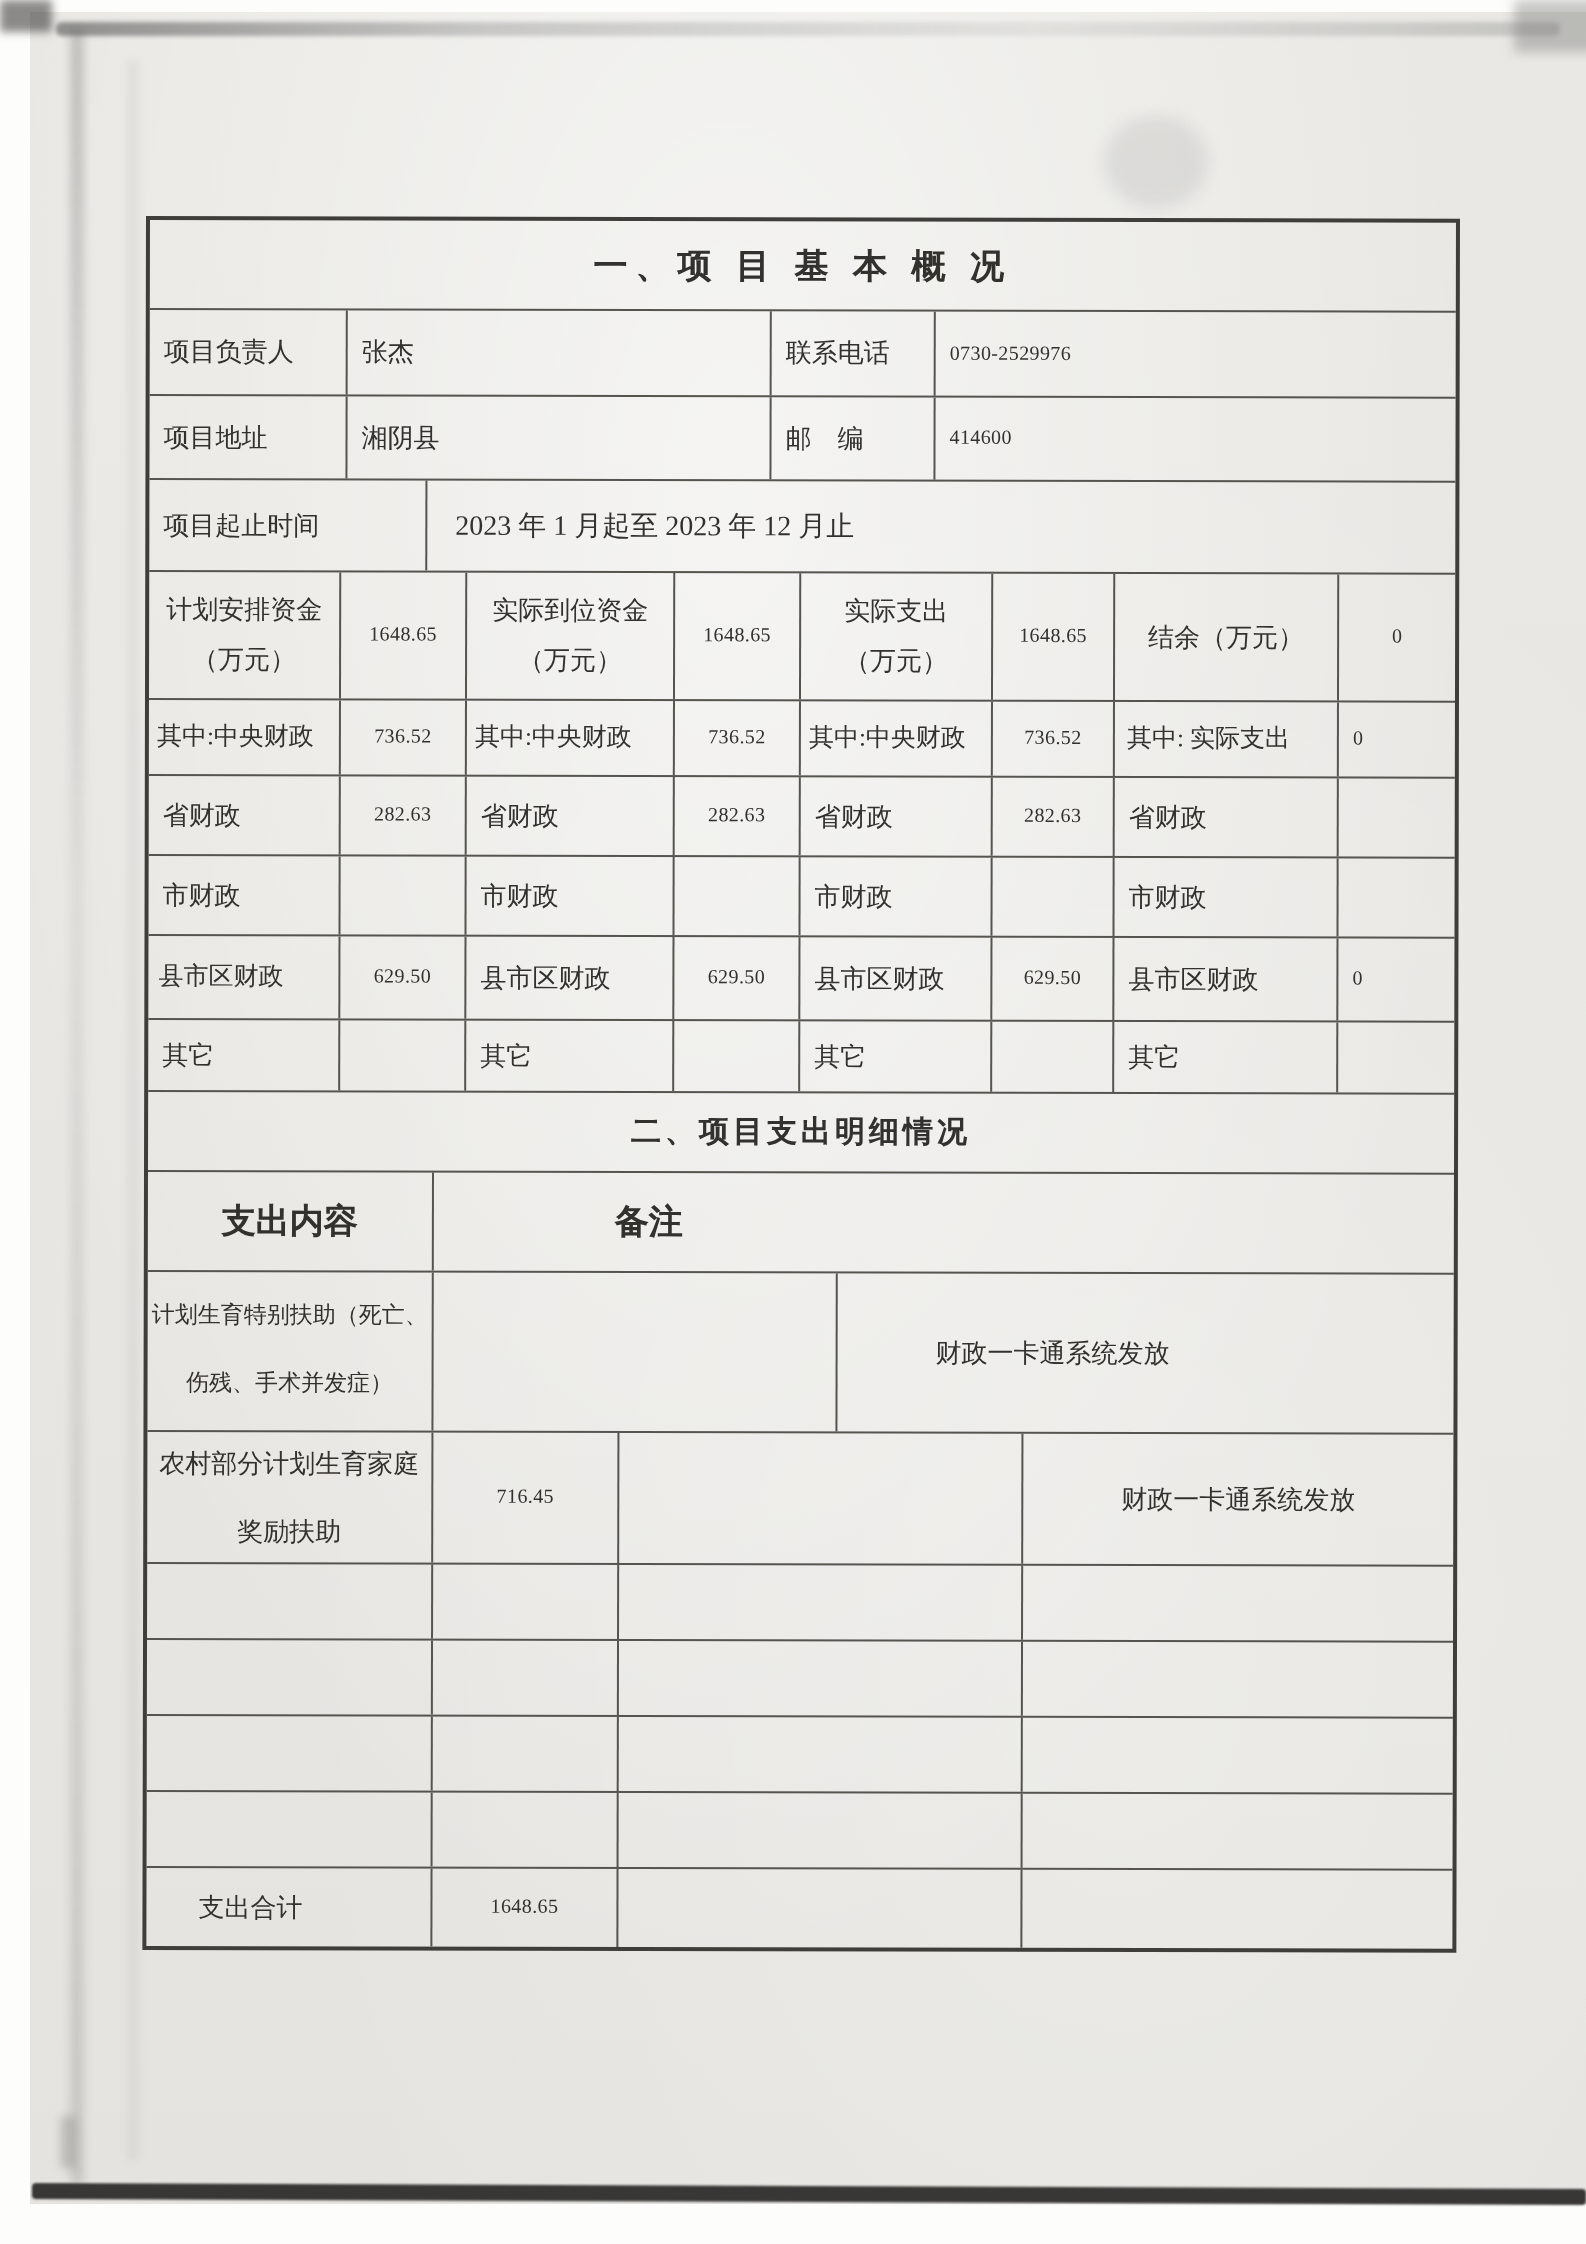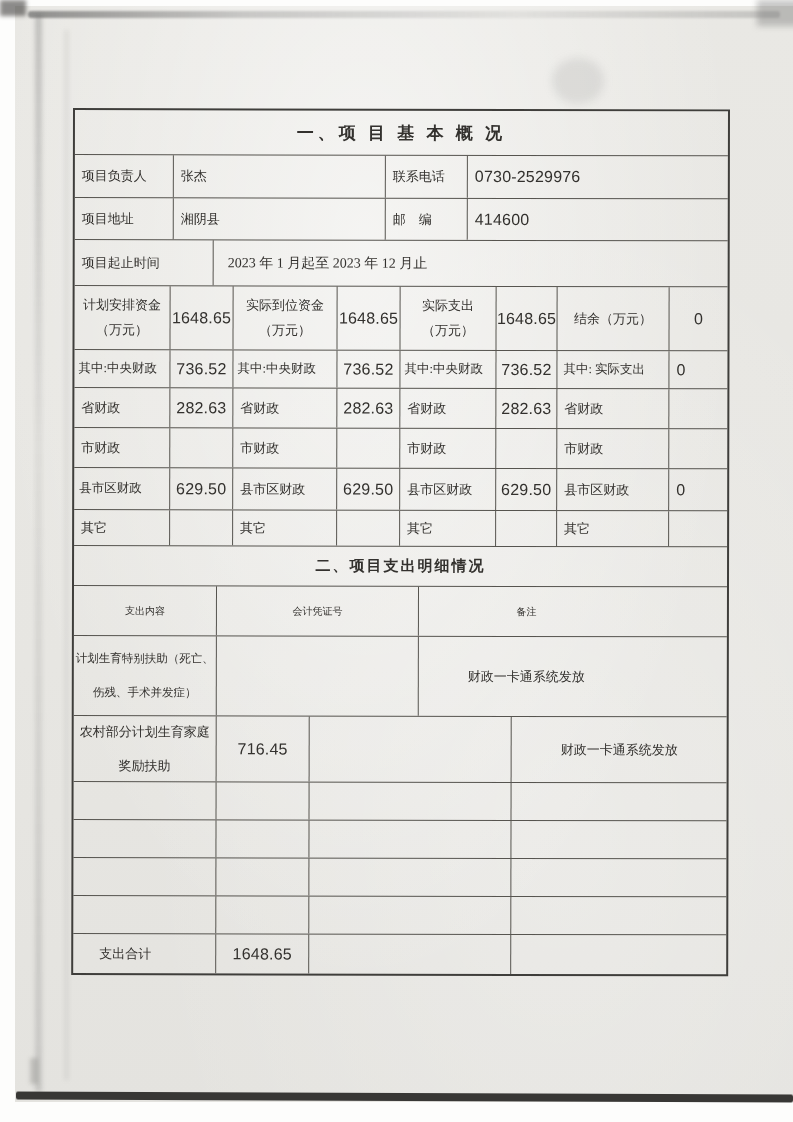--- a/index.html
+++ b/index.html
@@ -31,23 +31,23 @@
   .doc{position:absolute;left:73px;top:108px;width:653px;z-index:2;
        border:2px solid #3f3e3b;background:transparent;transform:rotate(.12deg);transform-origin:top left;
        box-sizing:content-box;}
   .row{display:flex;border-top:1px solid #56544f;box-sizing:border-box;}
   .row.first{border-top:none;}
   .cell{border-left:1px solid #56544f;box-sizing:border-box;display:flex;align-items:center;
         font-size:13px;overflow:hidden;}
   .cell.cfirst{border-left:none;}
   .al{justify-content:flex-start;padding-left:7px;}
   .ac{justify-content:center;text-align:center;}
-  .num{font-family:Liberation Sans, sans-serif;font-size:16px;letter-spacing:.2px;}
+  .num{font-family:Liberation Serif, serif;font-size:10px;letter-spacing:.2px;}
   .preline{white-space:pre-line;line-height:1.85;}
-  .hdr{font-weight:normal;font-size:10px;}
+  .hdr{font-weight:bold;font-size:17px;}
   .title1{justify-content:center;align-items:center;font-weight:bold;font-size:17px;letter-spacing:4px;}
   .title2{justify-content:center;align-items:center;font-weight:bold;font-size:15px;letter-spacing:2px;}
   .datecell{font-size:14px;padding-left:14px;}
   .content-sm{font-size:11.5px;line-height:2.9;}
   .content-md{font-size:13px;line-height:2.6;}
   .total-label{padding-left:26px;justify-content:flex-start;}
   
   .w-a1{width:98px}.w-a2{width:212px}.w-a3{width:82px}.w-a4{width:261px}
   .w-p1{width:138px}.w-p2{width:495px}
   .w-f1{width:95px}.w-f2{width:63px}.w-f3{width:104px}.w-f4{width:63px}
@@ -160,21 +160,20 @@
       <div class="cell w-f7 al">其它</div>
       <div class="cell w-f8 ac num"></div>
     </div>
 
     <div class="row" style="height:40px">
       <div class="cell cfirst title2" style="width:653px">二、项目支出明细情况</div>
     </div>
 
     <div class="row" style="height:50px">
       <div class="cell cfirst w-e1 ac hdr">支出内容</div>
-      <div class="cell w-e3 ac hdr">会计凭证号</div>
       <div class="cell w-e4 ac hdr">备注</div>
     </div>
 
     <div class="row" style="height:80px">
       <div class="cell cfirst w-e1 ac preline content-sm">计划生育特别扶助（死亡、
 伤残、手术并发症）</div>
       <div class="cell w-e3 ac"></div>
       <div class="cell w-e4 ac">财政一卡通系统发放</div>
     </div>
 

